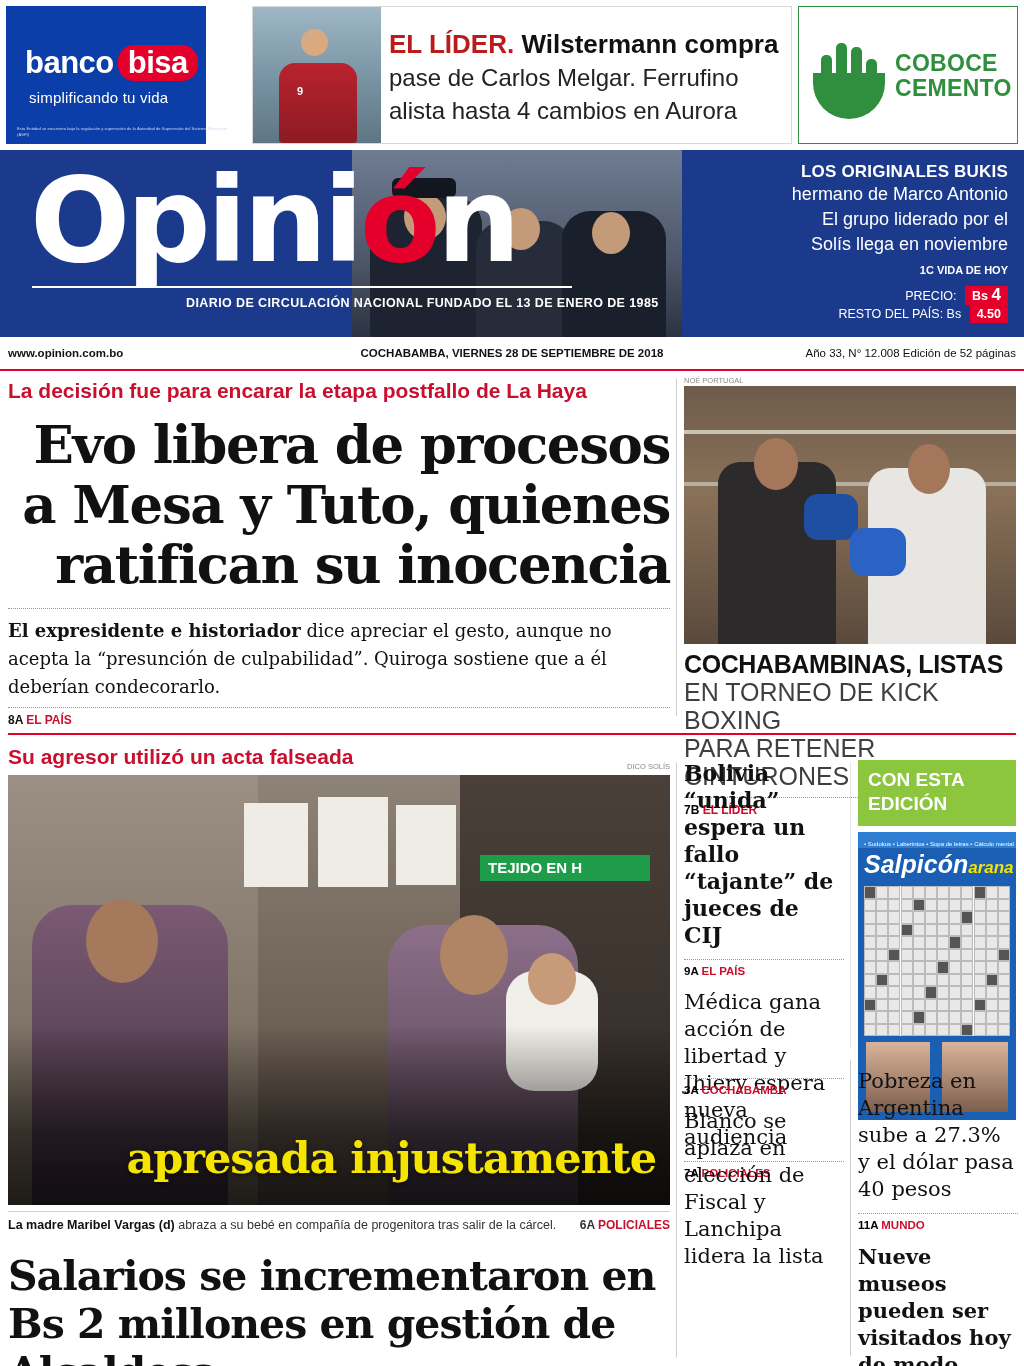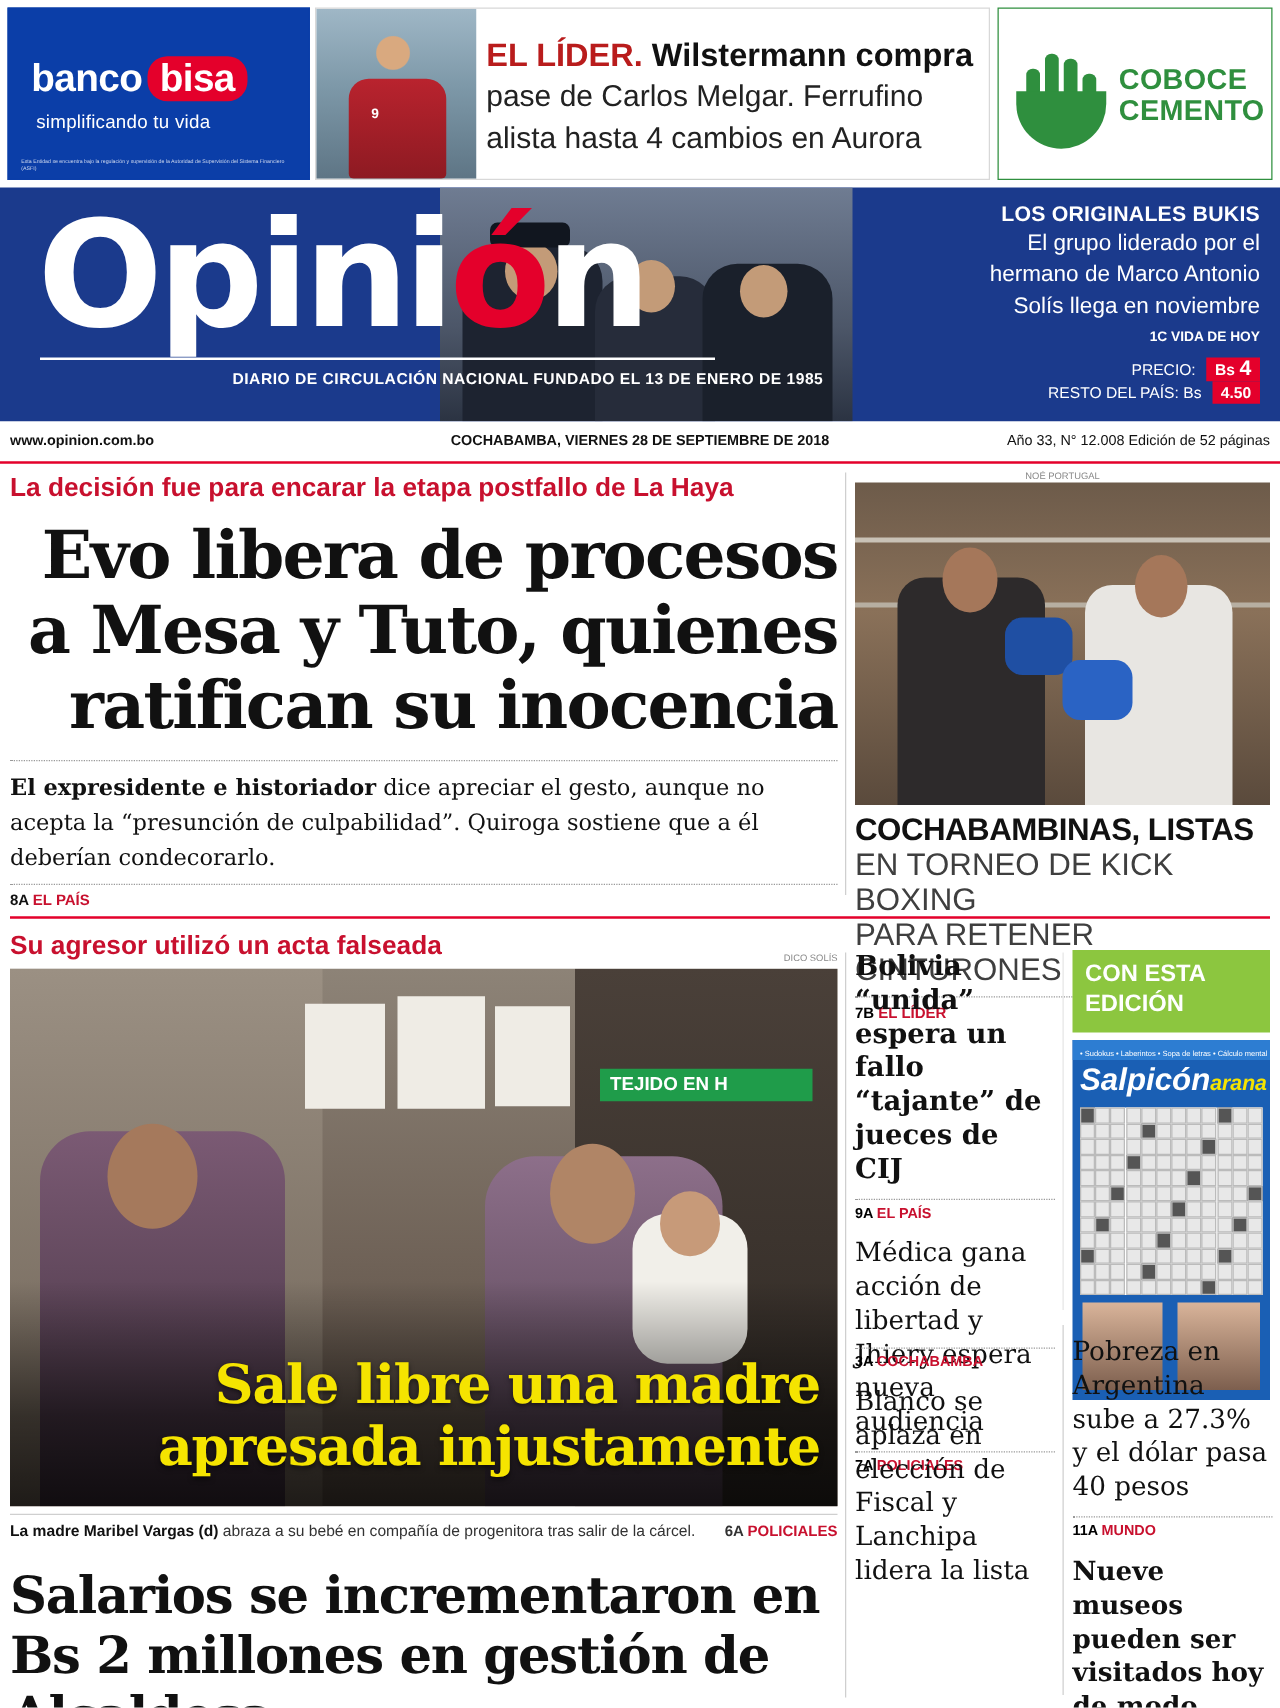--- a/index.html
+++ b/index.html
@@ -7,21 +7,21 @@
     width: 1024px; height: 1366px;
     background: #ffffff;
     font-family: "Liberation Sans", sans-serif;
     overflow: hidden;
   }
   .page { position: relative; width: 1024px; height: 1366px; background: #fff; }
 
   
   .topstrip { position: absolute; left: 0; top: 0; width: 1024px; height: 150px; background: #fff; }
   .ad-bisa {
-    position: absolute; left: 6px; top: 6px; width: 242px; height: 138px;
+    position: absolute; left: 6px; top: 6px; width: 200px; height: 138px;
     background: #0b3ea8; color: #fff; border: 1px solid #0b3ea8;
   }
   .ad-bisa .logo-row { position: absolute; left: 18px; top: 38px; font-size: 31px; font-weight: 700; letter-spacing: -0.5px; }
   .ad-bisa .logo-row .bi { color: #ffffff; }
   .ad-bisa .pill {
     display: inline-block; background: #e4002b; color: #fff; border-radius: 16px;
     padding: 0 10px; margin-left: 4px; font-weight: 700;
   }
   .ad-bisa .tagline { position: absolute; left: 22px; top: 82px; font-size: 15px; font-weight: 400; letter-spacing: .2px; }
   .ad-bisa .fineprint { position: absolute; left: 10px; bottom: 5px; width: 222px; font-size: 4.2px; line-height: 6px; color: #cfd9ef; }
@@ -112,21 +112,21 @@
   }
   .lead .dash { width: 662px; border-top: 1px dotted #999; margin-top: 14px; }
   .lead .sub { font-size: 18px; line-height: 28px; color: #111; margin-top: 8px; font-family: "DejaVu Serif", serif; }
   .lead .sub b { font-weight: 700; }
   .lead .refline { margin-top: 6px; border-top: 1px dotted #999; padding-top: 5px; font-size: 12px; font-weight: 700; }
   .lead .refline .pg { color: #111; }
   .lead .refline .sec { color: #c8102e; }
 
   
   .boxcol { position: absolute; left: 684px; top: 376px; width: 332px; }
-  .boxcol .credit { font-size: 7.5px; color: #888; text-align: center; }
+  .boxcol .credit { font-size: 7.5px; color: #888; text-align: left; }
   .boxcol .img {
     width: 332px; height: 258px; margin-top: 1px;
     background: linear-gradient(180deg,#6d5b4a 0%, #8a7159 40%, #5a4a3c 100%);
     position: relative; overflow: hidden;
   }
   .boxcol .img .ring { position: absolute; left: 0; top: 44px; width: 332px; height: 4px; background: #c9c2b6; }
   .boxcol .img .ring2 { position: absolute; left: 0; top: 96px; width: 332px; height: 4px; background: #b7afa2; }
   .boxcol .img .p1, .boxcol .img .p2 { position: absolute; bottom: 0; border-radius: 22px 22px 0 0; }
   .boxcol .img .p1 { left: 34px; width: 118px; height: 182px; background: #2d2a2b; }
   .boxcol .img .p2 { right: 30px; width: 118px; height: 176px; background: #e8e6e2; }
@@ -282,22 +282,22 @@
     </div>
 
     <div class="logo-wrap">
       <div class="word"><span>Opini</span><span class="red">ó</span><span>n</span></div>
     </div>
     <div class="logo-rule"></div>
     <div class="logo-sub">DIARIO DE CIRCULACIÓN NACIONAL FUNDADO EL 13 DE ENERO DE 1985</div>
 
     <div class="bukis">
       <div class="b-title">LOS ORIGINALES BUKIS</div>
+      <div class="b-line">hermano de Marco Antonio</div>
       <div class="b-line">El grupo liderado por el</div>
-      <div class="b-line">hermano de Marco Antonio</div>
       <div class="b-line">Solís llega en noviembre</div>
       <div class="b-ref">1C VIDA DE HOY</div>
     </div>
 
     <div class="price">
       <div>
         <span class="lbl">PRECIO:</span>
         <span class="val"><span>Bs</span> <b>4</b></span>
       </div>
       <div>
@@ -360,21 +360,20 @@
       <div class="paper pp2"></div>
       <div class="paper pp3"></div>
     <div class="w1"></div>
       <div class="w2"></div>
     <div class="hd1"></div>
       <div class="hd2"></div>
     <div class="baby"></div>
       <div class="babyhd"></div>
     <div class="overlay"></div>
     <div class="headline">
-      <div>Sale libre una madre</div>
       <div>apresada injustamente</div>
     </div>
   </div>
 
   <div class="photocap">
     <span class="ref">
       <span>6A</span>
       <span class="sec">POLICIALES</span>
     </span>
     <b>La madre Maribel Vargas (d)</b><span> abraza a su bebé en compañía de progenitora tras salir de la cárcel.</span>

